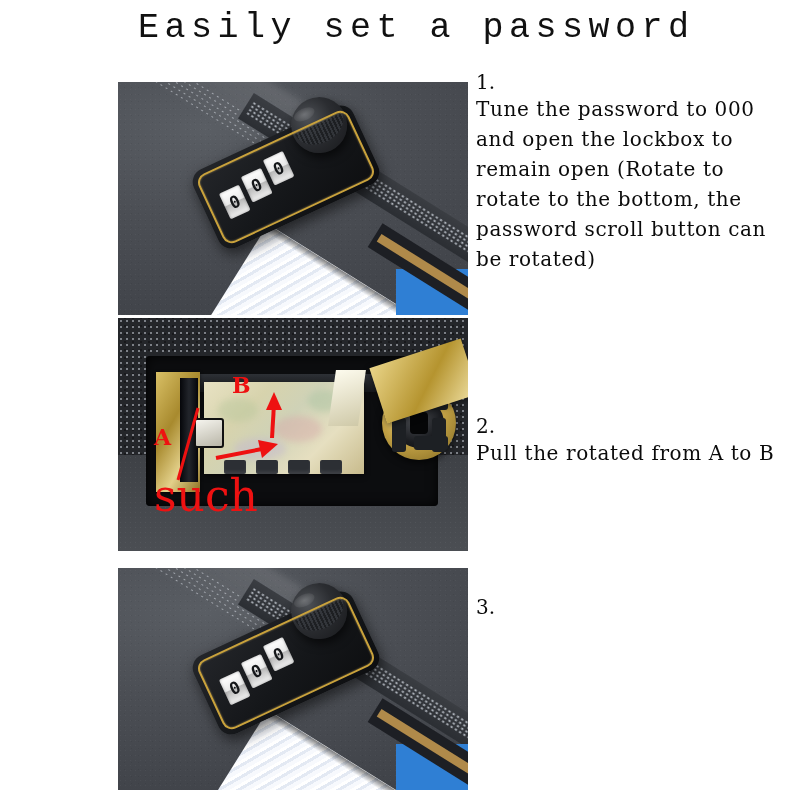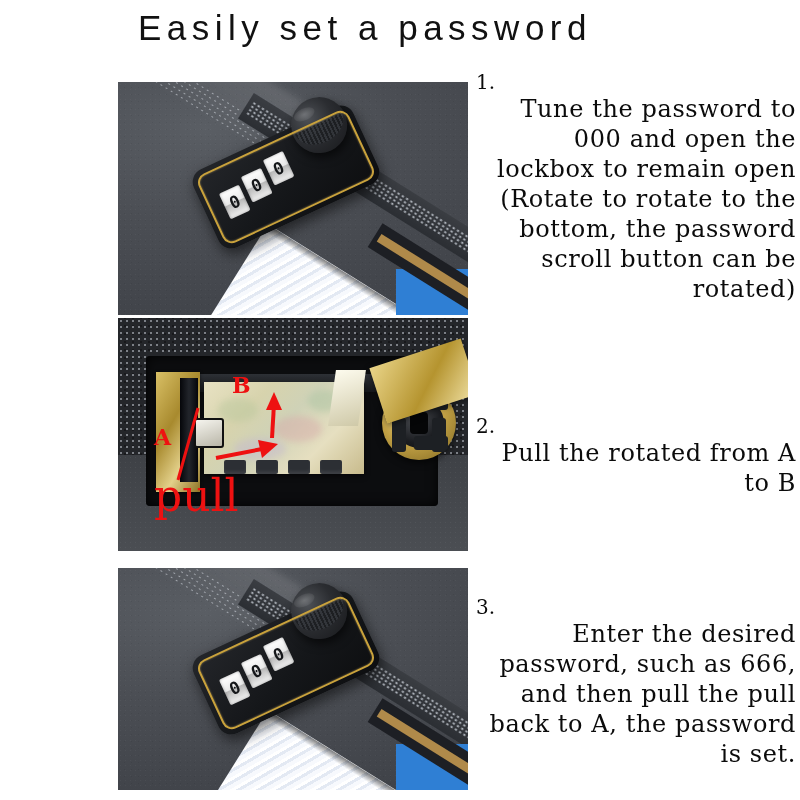--- a/index.html
+++ b/index.html
@@ -10,21 +10,21 @@
     overflow:hidden;
     position:relative;
   }
   .page{position:relative;width:800px;height:800px;}
 
   
   .title{
     position:absolute;
     left:138px; top:6px;
     width:520px;
-    font-family:Liberation Sans, sans-serif;
+    font-family:Liberation Mono, monospace;
     font-size:35px;
     letter-spacing:5.5px;
     color:#111;
     white-space:nowrap;
     line-height:44px;
   }
 
   
   .photo{
     position:absolute;
@@ -283,25 +283,24 @@
   .arrow{position:absolute;}
   .arrow svg{display:block;overflow:visible;}
 
   
   .step-text{
     position:absolute;
     left:476px;
     width:320px;
     color:#0b0b0b;
     font-family:"DejaVu Serif",serif;
-    font-size:24px;
+    font-size:20px;
     line-height:30px;
     letter-spacing:0.6px;
     white-space:pre-wrap;
-    text-align:right;
   }
   .step-num{
     position:absolute;
     left:476px;
     color:#0b0b0b;
     font-family:"DejaVu Serif",serif;
     font-size:20px;
     line-height:30px;
   }
   .num-1{top:67px;}  .body-1{top:94px;}
@@ -393,21 +392,21 @@
         </svg>
       </div>
       <div class="arrow" style="left:54px;top:86px;">
         <svg width="40" height="80" viewBox="0 0 40 80">
           <path d="M26 4 L6 76" stroke="#ee1111" stroke-width="3" fill="none"></path>
         </svg>
       </div>
 
       <div class="ann ann-a">A</div>
       <div class="ann ann-b">B</div>
-      <div class="ann ann-pull">pull</div>
+      <div class="ann ann-pull">such</div>
     </div>
   </div>
 
   <div class="step-num num-2">2.</div>
   <div class="step-text body-2">Pull the rotated from A to B</div>
 
   <div class="photo photo-3">
     <div class="lock-scene">
       <div class="lock-body"></div>
       <div class="grain"></div>
@@ -424,15 +423,14 @@
           <div class="dial">0</div>
           <div class="dial">0</div>
           <div class="dial">0</div>
         </div>
         <div class="knob"></div>
       </div>
     </div>
   </div>
 
   <div class="step-num num-3">3.</div>
-  <div class="step-text body-3">Enter the desired password, such as 666, and then pull the pull back to A, the password is set.</div>
 
 </div>
 
 </body></html>

